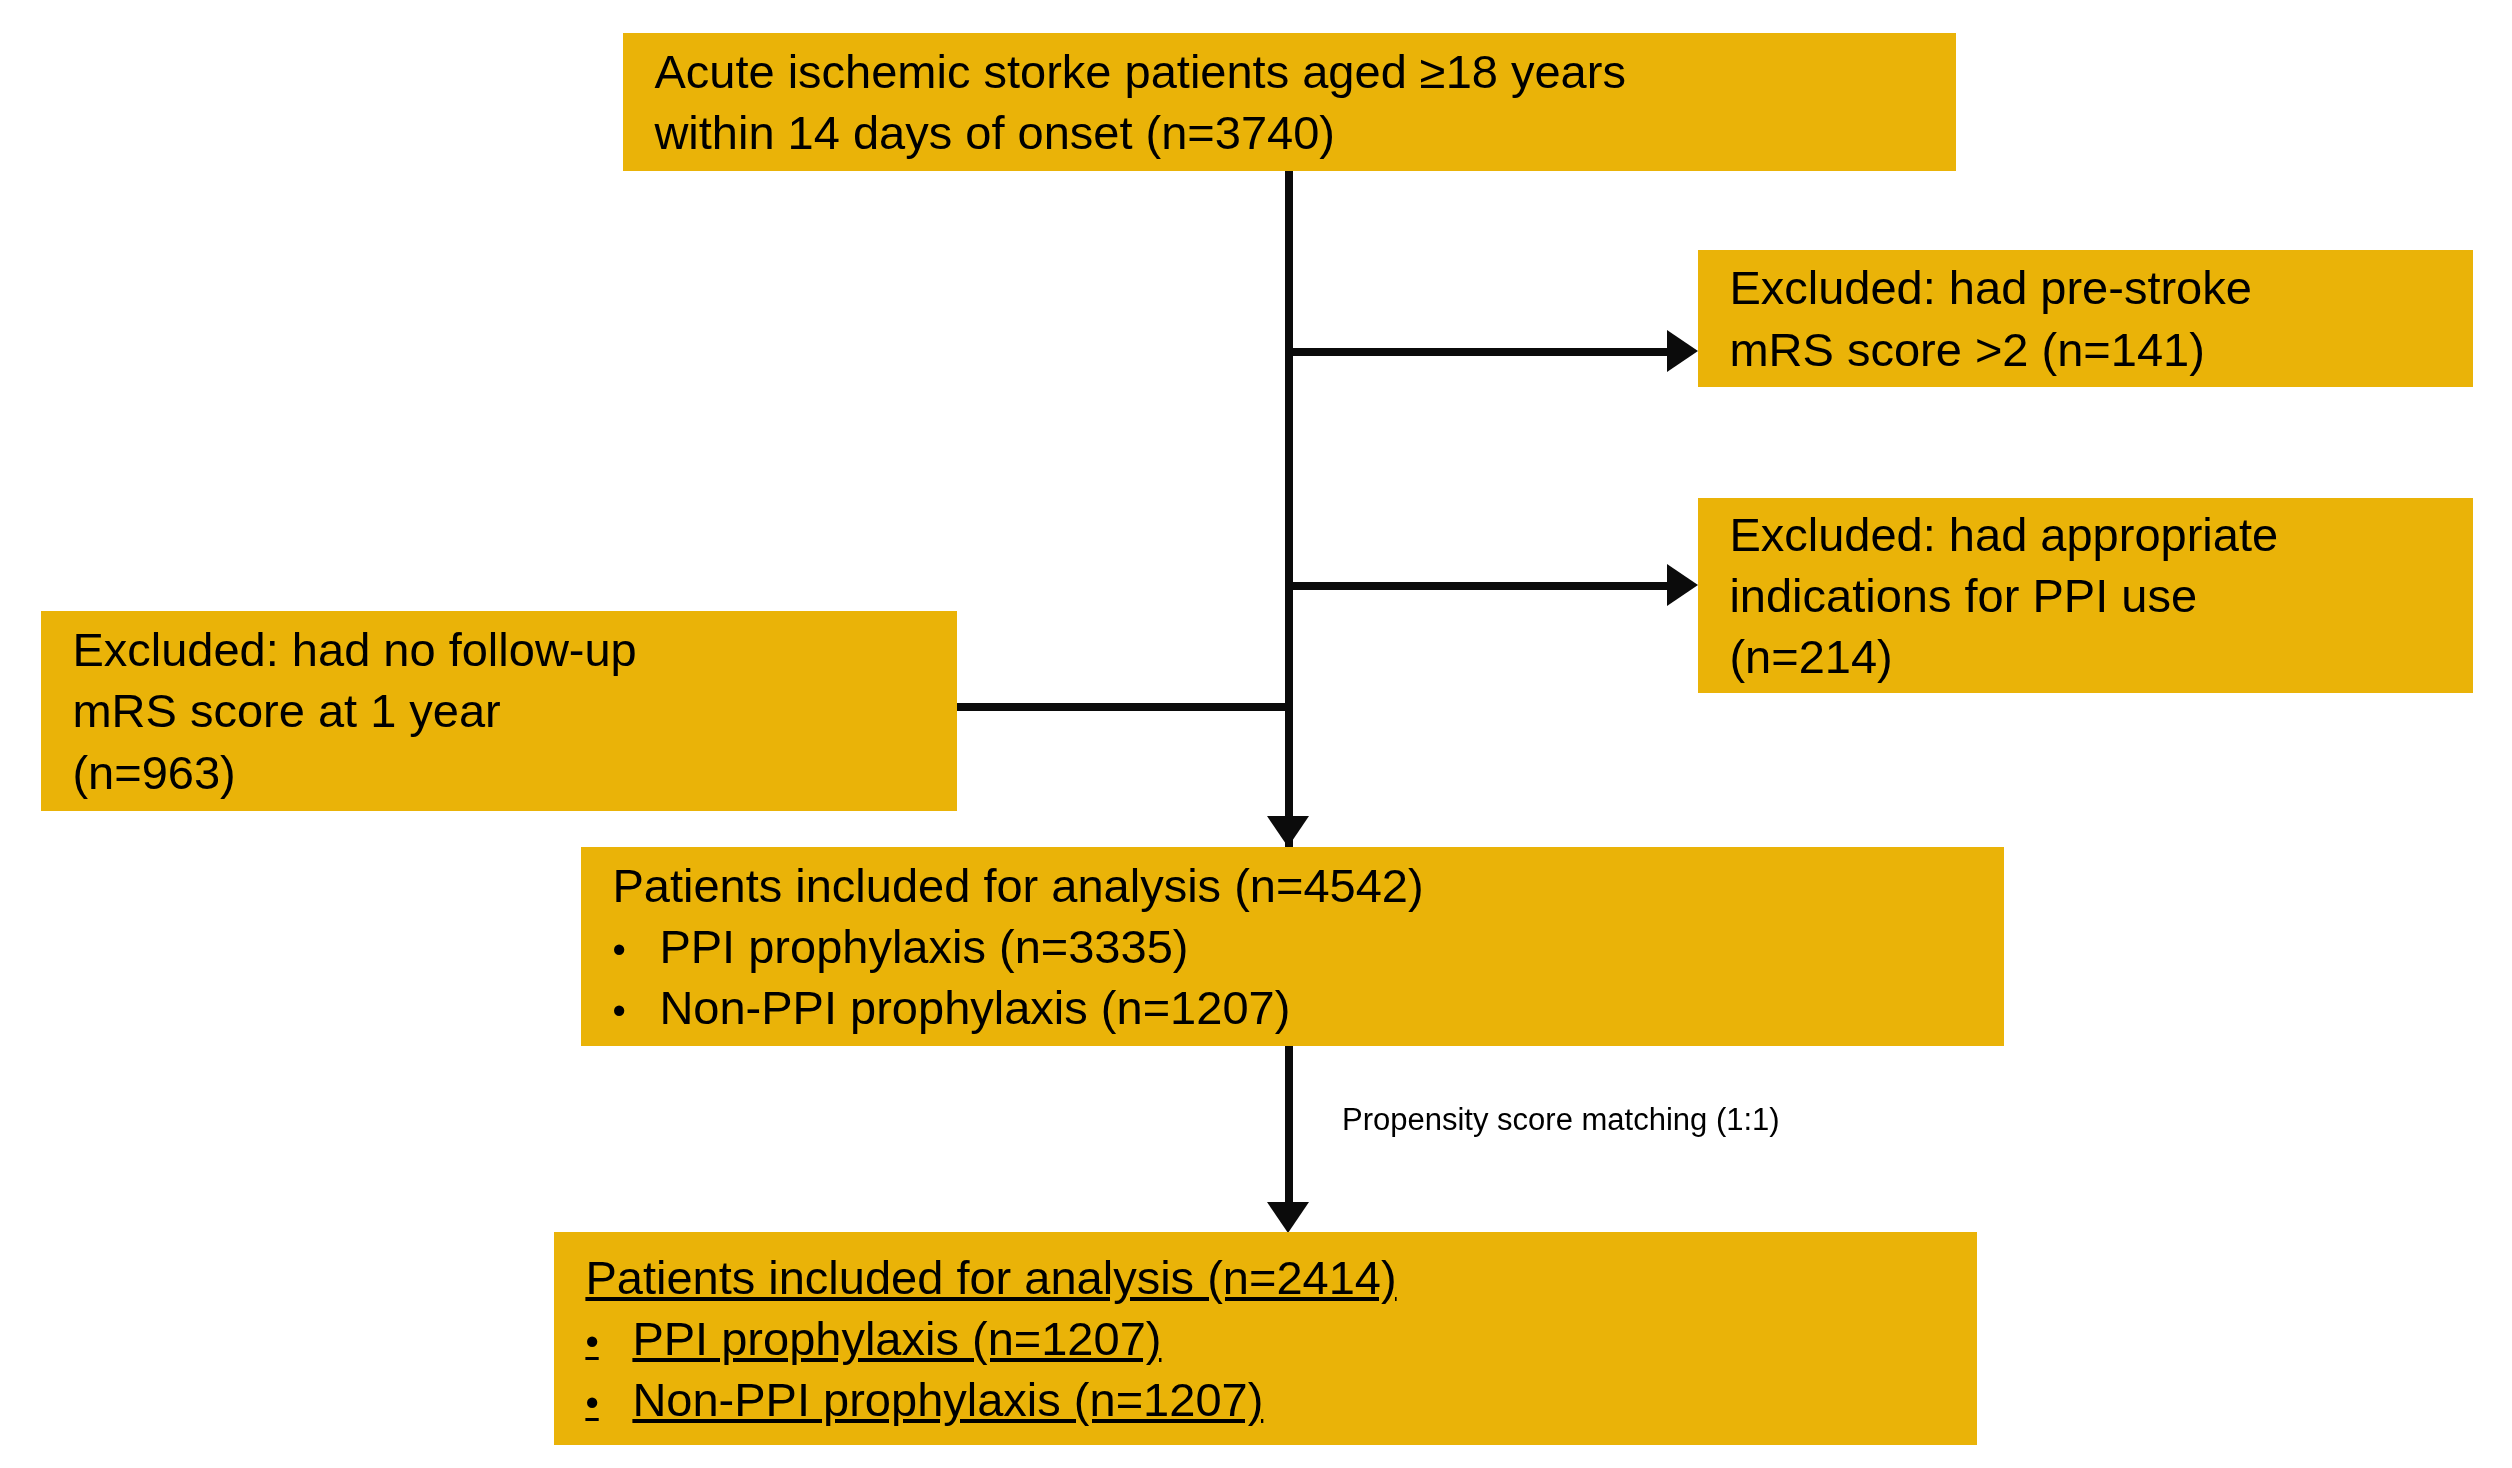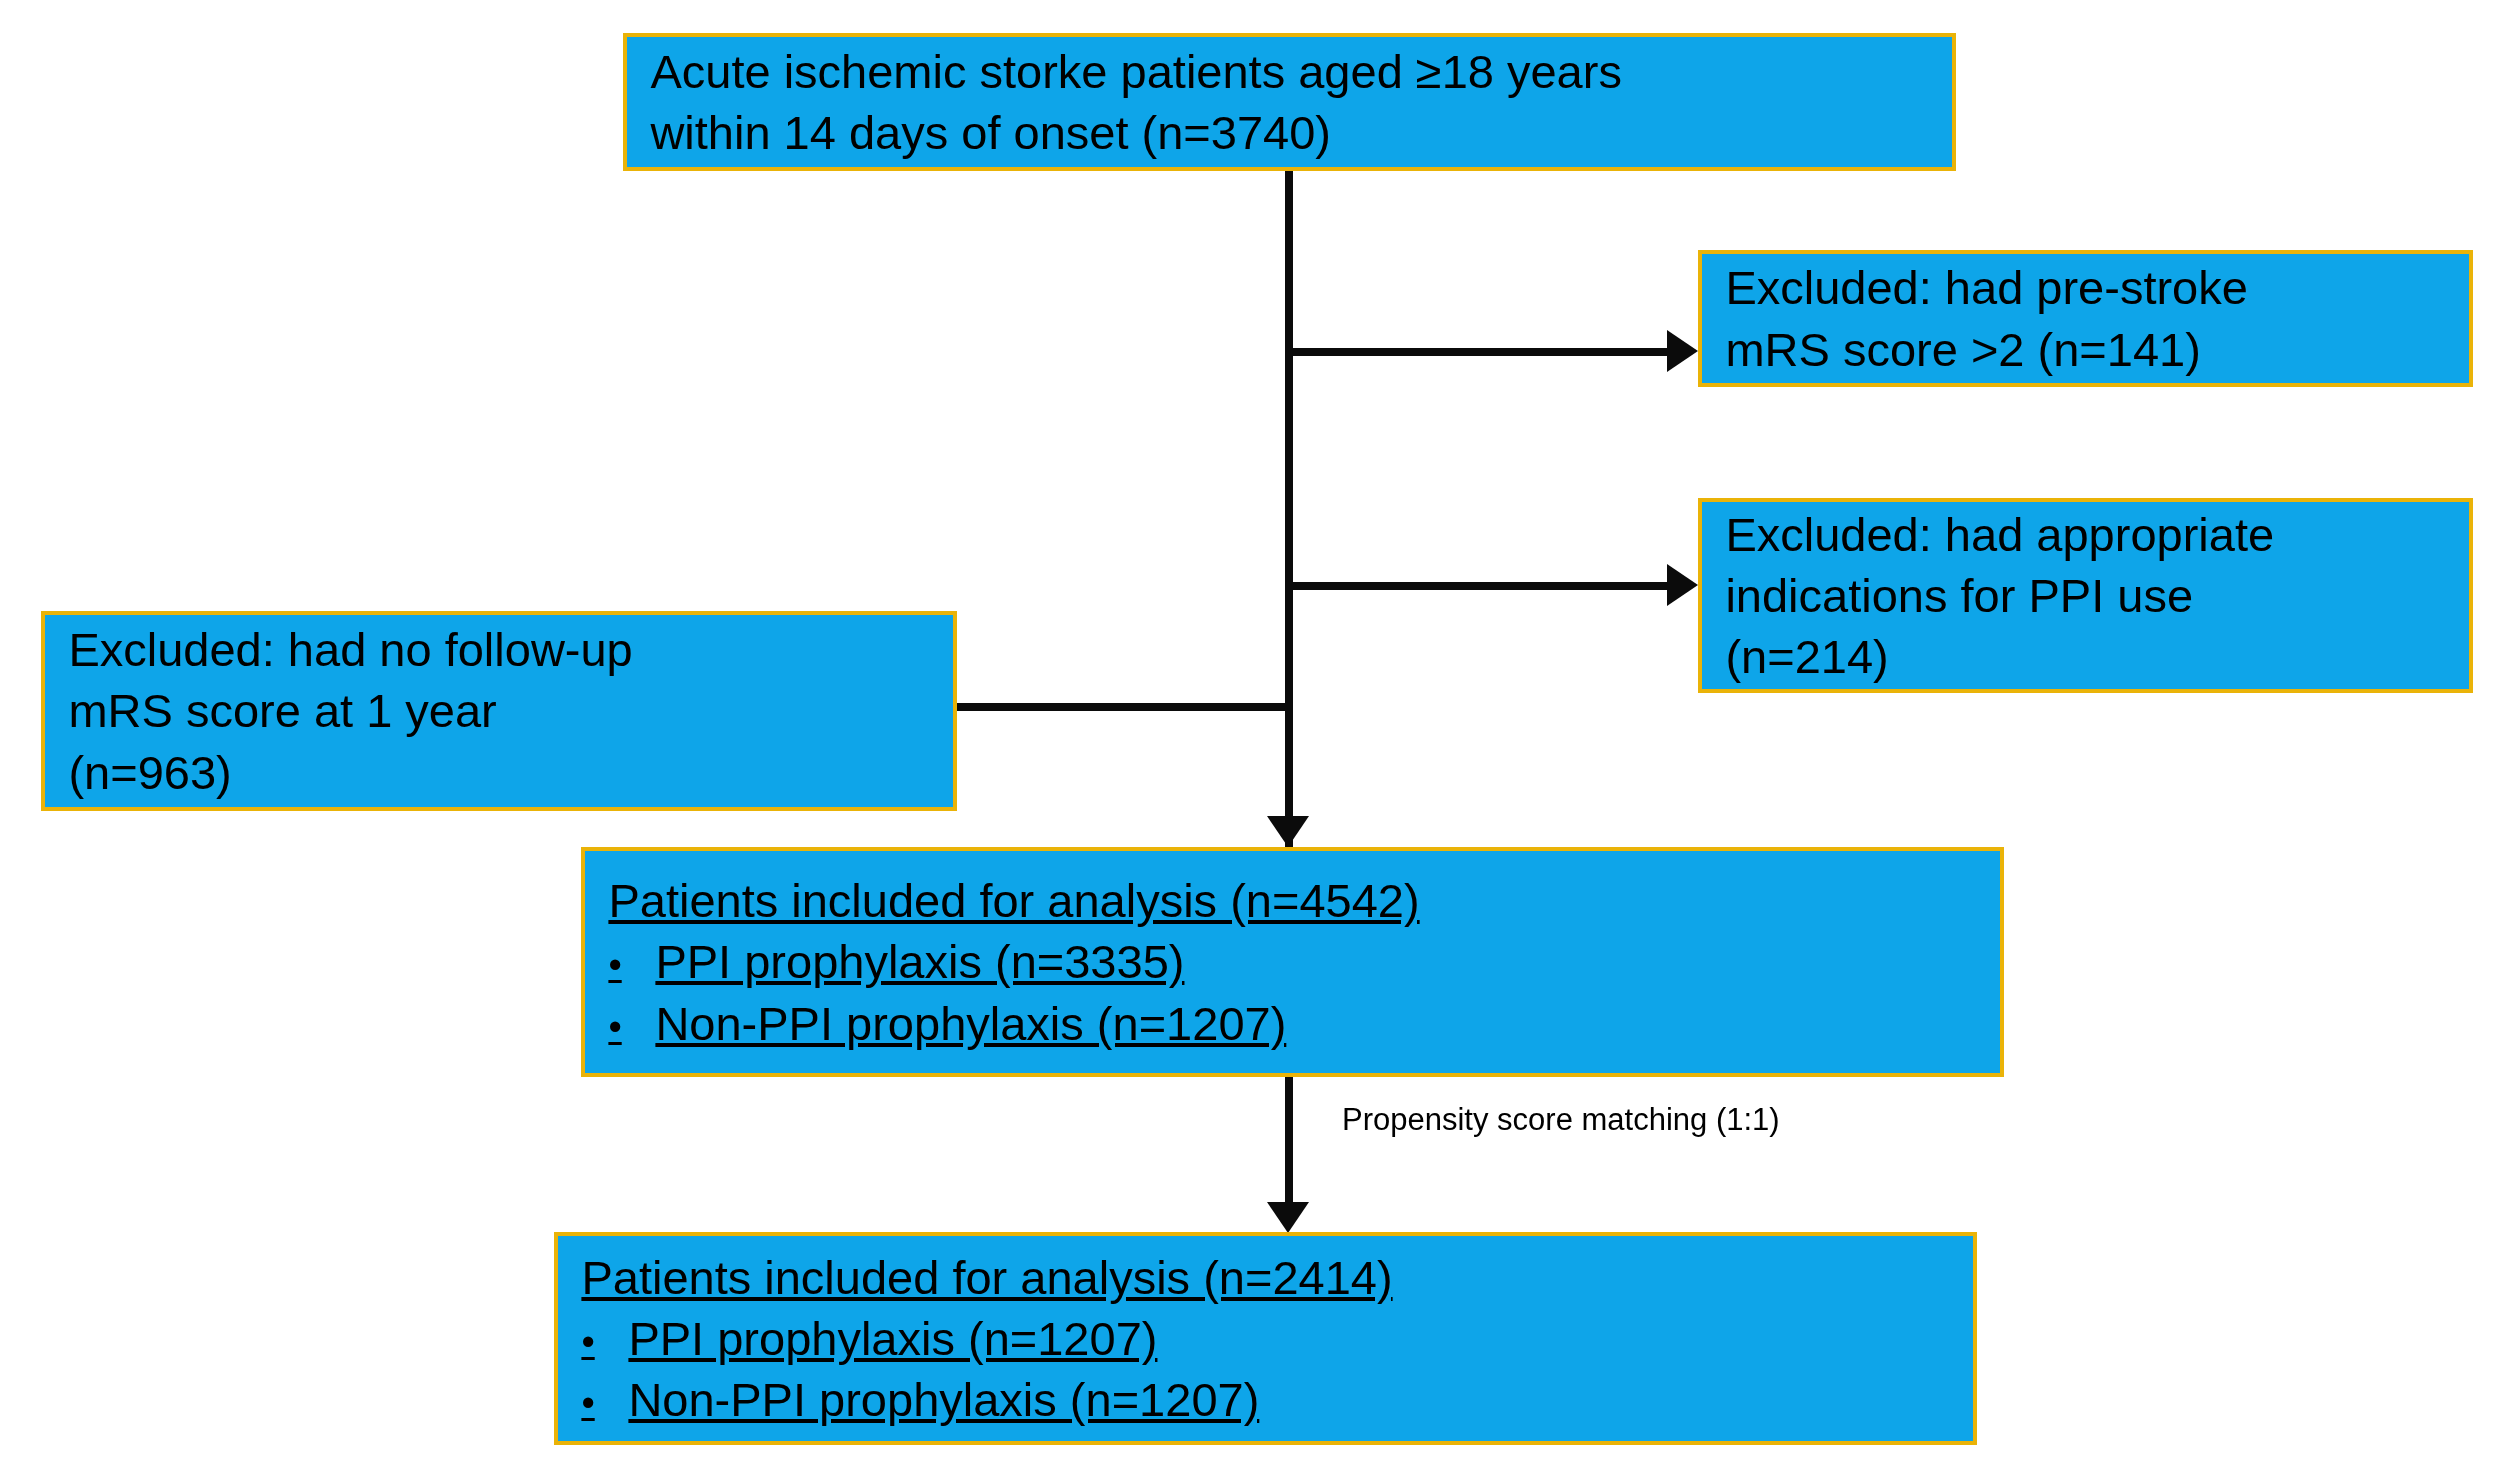--- a/index.html
+++ b/index.html
@@ -15,22 +15,22 @@
   #canvas {
     position: relative;
     width: 2512px;
     height: 1468px;
     background: #ffffff;
     overflow: hidden;
   }
   .node {
     position: absolute;
     box-sizing: border-box;
-    border: 4px solid #eab308;
-    background: #0ea5e9;
+    border: 8px solid #eab308;
+    background: #eab308;
     display: flex;
     flex-direction: column;
     justify-content: center;
   }
   .node .line {
     font-size: 47px;
     line-height: 1.30;
     white-space: nowrap;
     padding-left: 23.4px;
   }
@@ -90,21 +90,21 @@
     font-size: 31px;
     line-height: 1.2;
     white-space: nowrap;
   }
 
   
   #node-top      { left: 623px;  top: 33px;   width: 1333px; height: 138px; }
   #node-excl-1   { left: 1698px; top: 250px;  width: 775px;  height: 137px; }
   #node-excl-2   { left: 1698px; top: 498px;  width: 775px;  height: 195px; }
   #node-excl-3   { left: 41px;   top: 611px;  width: 916px;  height: 200px; }
-  #node-analysis { left: 581px;  top: 847px;  width: 1423px; height: 230px; text-decoration: underline; }
+  #node-analysis { left: 581px;  top: 847px;  width: 1423px; height: 199px; }
   #node-matched  { left: 554px;  top: 1232px; width: 1423px; height: 213px; text-decoration: underline; }
 </style>
 </head>
 <body>
 
 <div id="canvas">
 
   <div class="vline" style="left:1285px; top:171px; height:676px;"></div>
 
   <div class="hline" style="left:1285px; top:348px; width:382px;"></div>

